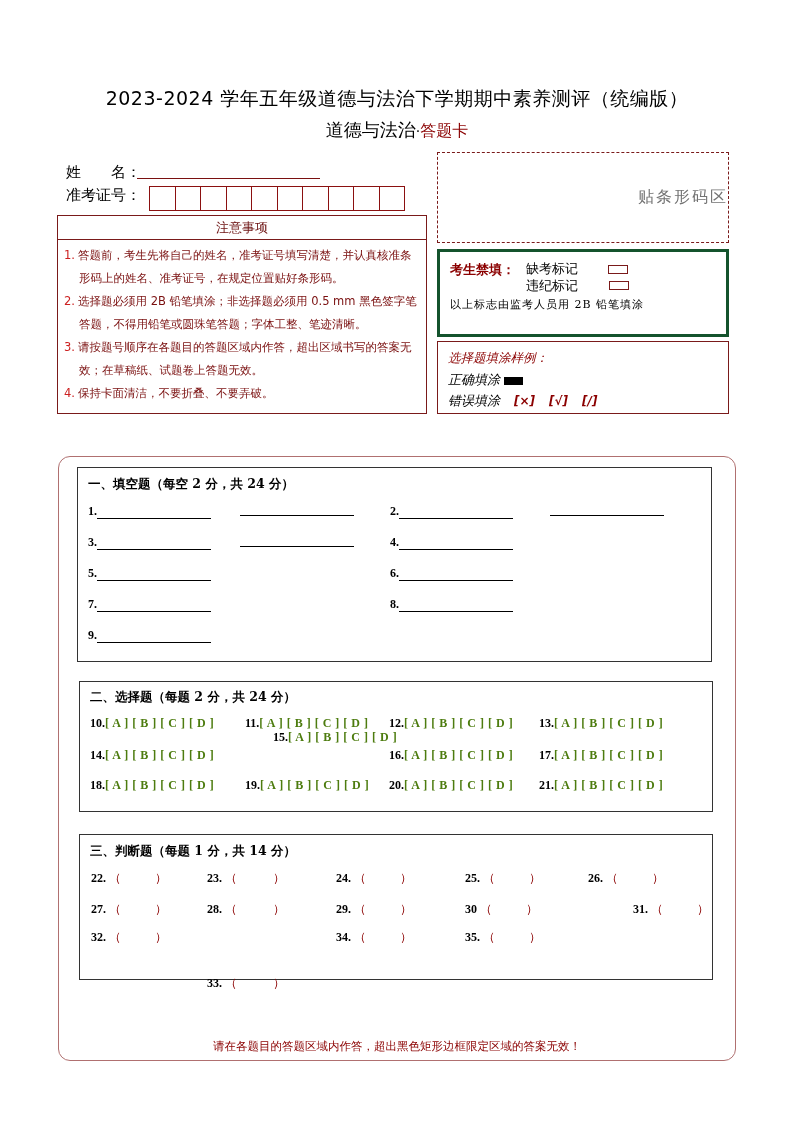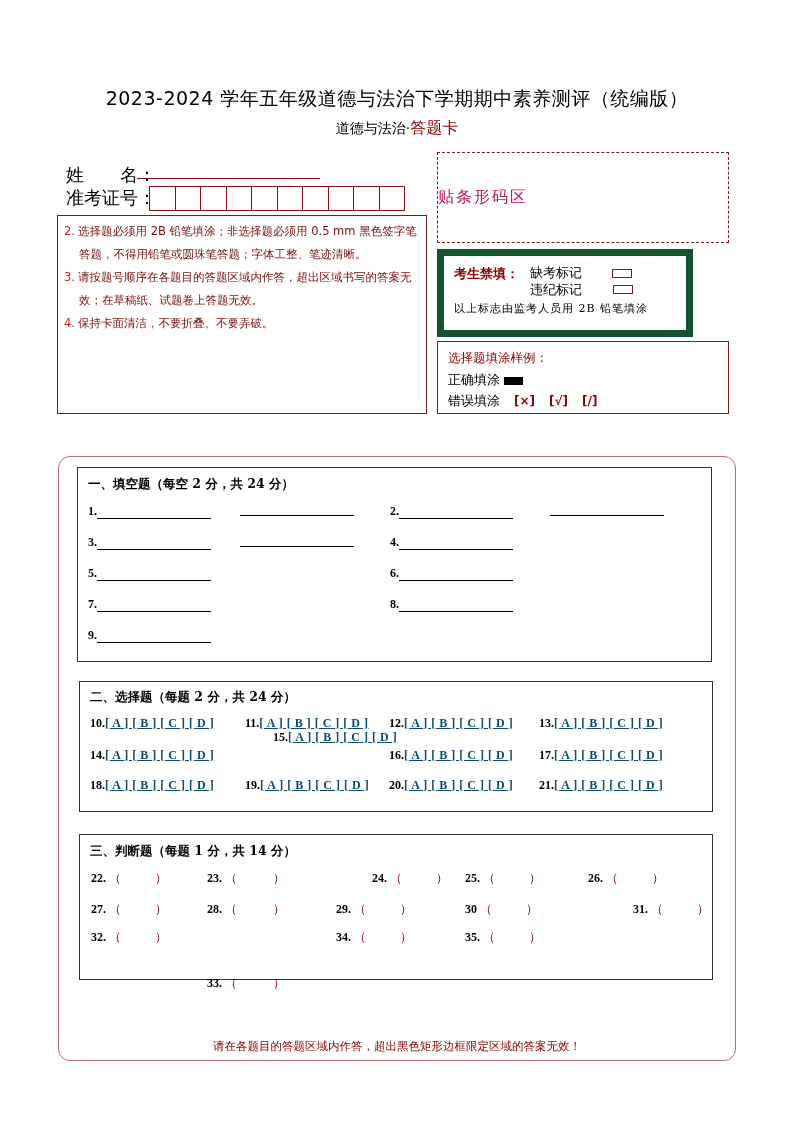--- a/index.html
+++ b/index.html
@@ -4,59 +4,59 @@
 <style>
   * { box-sizing: border-box; margin: 0; padding: 0; }
   body {
     width: 794px; height: 1123px; background: #ffffff; position: relative;
     font-family: "DejaVu Sans", "Liberation Sans", sans-serif; color: #000;
     overflow: hidden;
   }
   .abs { position: absolute; }
   .title1 { left: 0; top: 86px; width: 794px; text-align: center; font-size: 19px; letter-spacing: 0.5px; }
   .title2 { left: 0; top: 118px; width: 794px; text-align: center; }
-  .title2 .main { font-size: 14px; }
+  .title2 .main { font-size: 18px; }
   .title2 .dot { font-size: 14px; }
   .title2 .sub { font-size: 16px; color: #8b0000; }
 
-  .lbl { font-size: 18px; }
+  .lbl { font-size: 15px; }
   .name-line { left: 137px; top: 178px; width: 183px; border-bottom: 1px solid #7a1010; }
   .idboxes { left: 150px; top: 186px; display: flex; }
   .idbox { width: 26.5px; height: 25px; border: 1px solid #8b1010; margin-left: -1px; }
 
   .notice { left: 57px; top: 215px; width: 370px; height: 199px; border: 1px solid #7a1a1a; }
   .notice-head { height: 24px; border-bottom: 1px solid #7a1a1a; text-align: center; font-size: 13px; line-height: 24px; color: #6b0f0f; }
   .notice-body { padding: 4px 6px 0 6px; font-size: 11.5px; line-height: 23px; color: #7a0f0f; }
   .notice-body .item { padding-left: 15px; text-indent: -15px; }
   .notice-body .num { color: #cc2020; margin-right: 3px; }
 
-  .barcode { left: 437px; top: 152px; width: 292px; height: 91px; border: 1px dashed #7a1a1a; text-align: left; font-size: 16px; color: #be185d; line-height: 88px; letter-spacing: 2px; font-family: "DejaVu Serif", serif; }
-
-  .forbid { left: 437px; top: 249px; width: 256px; height: 88px; border: 7px solid #14532d; }
+  .barcode { left: 437px; top: 152px; width: 292px; height: 91px; border: 1px dashed #7a1a1a; text-align: right; font-size: 16px; color: #737373; line-height: 88px; letter-spacing: 2px; font-family: "DejaVu Serif", serif; }
+
+  .forbid { left: 437px; top: 249px; width: 292px; height: 88px; border: 3px solid #14532d; }
   .forbid .row { position: absolute; font-size: 13px; }
   .forbid .red { color: #8b0000; font-weight: bold; }
   .markbox { position: absolute; width: 20px; height: 9px; border: 1px solid #7a1a1a; }
   .forbid .note { position: absolute; left: 10px; top: 45px; font-size: 11px; letter-spacing: 1px; font-family: "DejaVu Serif", serif; }
 
-  .sample { left: 437px; top: 341px; width: 292px; height: 73px; border: 1px solid #7a1a1a; }
+  .sample { left: 437px; top: 341px; width: 292px; height: 73px; border: 1px solid #7a1a1a; font-style: italic; }
   .sample .head { position: absolute; left: 10px; top: 8px; font-size: 12.5px; color: #8b0000; }
   .sample .r1 { position: absolute; left: 10px; top: 29px; font-size: 13px; }
   .sample .r2 { position: absolute; left: 10px; top: 50px; font-size: 13px; }
   .fillblk { display: inline-block; width: 19px; height: 8px; background: #000; vertical-align: middle; margin-left: 4px; }
   .wrong { color: #8b0000; font-weight: bold; margin-left: 14px; font-size: 12px; }
 
   .outer { left: 58px; top: 456px; width: 678px; height: 605px; border: 1px solid #b07070; border-radius: 12px; }
 
   .sec { border: 1px solid #333; background: #fff; }
   .sec-title { position: absolute; left: 10px; font-size: 12.5px; font-weight: bold; font-family: "DejaVu Serif", serif; }
   .fill-item { position: absolute; font-size: 12px; font-weight: bold; font-family: "Liberation Serif", serif; display: flex; align-items: flex-end; }
   .fill-line { display: inline-block; width: 114px; border-bottom: 1px solid #000; height: 12px; }
 
   .choice { position: absolute; font-size: 12px; font-weight: bold; font-family: "Liberation Serif", serif; white-space: nowrap; }
-  .choice .opts { color: #0c4a6e; letter-spacing: 0.5px; text-decoration: underline; }
+  .choice .opts { color: #4d7c0f; letter-spacing: 0.5px; }
 
   .judge { position: absolute; font-size: 12px; font-weight: bold; font-family: "Liberation Serif", serif; white-space: nowrap; }
   .judge .par { color: #8b0000; font-weight: normal; }
 
   .footer { left: 0; top: 1039px; width: 736px; text-align: center; font-size: 11.5px; color: #8b0000; padding-left: 0; }
 </style>
 </head>
 <body>
 
 <div class="abs title1">2023-2024 学年五年级道德与法治下学期期中素养测评（统编版）</div>
@@ -74,21 +74,23 @@
   <div class="idbox"></div>
   <div class="idbox"></div>
   <div class="idbox"></div>
   <div class="idbox"></div>
   <div class="idbox"></div>
   <div class="idbox"></div>
   <div class="idbox"></div>
 </div>
 
 <div class="abs notice">
+  <div class="notice-head">注意事项</div>
   <div class="notice-body">
+    <div class="item"><span class="num">1.</span><span>答题前，考生先将自己的姓名，准考证号填写清楚，并认真核准条形码上的姓名、准考证号，在规定位置贴好条形码。</span></div>
     <div class="item"><span class="num">2.</span><span>选择题必须用 2B 铅笔填涂；非选择题必须用 0.5 mm 黑色签字笔答题，不得用铅笔或圆珠笔答题；字体工整、笔迹清晰。</span></div>
     <div class="item"><span class="num">3.</span><span>请按题号顺序在各题目的答题区域内作答，超出区域书写的答案无效；在草稿纸、试题卷上答题无效。</span></div>
     <div class="item"><span class="num">4.</span><span>保持卡面清洁，不要折叠、不要弄破。</span></div>
   </div>
 </div>
 
 <div class="abs barcode">贴条形码区</div>
 
 <div class="abs forbid">
   <div class="row" style="left:10px;top:9px;"><span class="red">考生禁填：</span></div>
@@ -173,21 +175,21 @@
   <div class="choice" style="left:165px;top:96px;"><span>19.</span><span class="opts">[ A ] [ B ] [ C ] [ D ]</span></div>
   <div class="choice" style="left:309px;top:96px;"><span>20.</span><span class="opts">[ A ] [ B ] [ C ] [ D ]</span></div>
   <div class="choice" style="left:459px;top:96px;"><span>21.</span><span class="opts">[ A ] [ B ] [ C ] [ D ]</span></div>
 </div>
 
 <div class="abs sec" style="left:79px;top:834px;width:634px;height:146px;">
   <div class="sec-title" style="top:8px;">三、判断题（每题 1 分，共 14 分）</div>
 
   <div class="judge" style="left:11px;top:35px;"><span>22.</span> <span class="par">（</span><span style="display:inline-block;width:34px"></span><span class="par">）</span></div>
   <div class="judge" style="left:127px;top:35px;"><span>23.</span> <span class="par">（</span><span style="display:inline-block;width:36px"></span><span class="par">）</span></div>
-  <div class="judge" style="left:256px;top:35px;margin-left:36px;"><span>24.</span> <span class="par">（</span><span style="display:inline-block;width:34px"></span><span class="par">）</span></div>
+  <div class="judge" style="left:256px;top:35px;"><span>24.</span> <span class="par">（</span><span style="display:inline-block;width:34px"></span><span class="par">）</span></div>
   <div class="judge" style="left:385px;top:35px;"><span>25.</span> <span class="par">（</span><span style="display:inline-block;width:34px"></span><span class="par">）</span></div>
   <div class="judge" style="left:508px;top:35px;"><span>26.</span> <span class="par">（</span><span style="display:inline-block;width:34px"></span><span class="par">）</span></div>
 
   <div class="judge" style="left:11px;top:66px;"><span>27.</span>  <span class="par">（</span><span style="display:inline-block;width:34px"></span><span class="par">）</span></div>
   <div class="judge" style="left:127px;top:66px;"><span>28.</span> <span class="par">（</span><span style="display:inline-block;width:36px"></span><span class="par">）</span></div>
   <div class="judge" style="left:256px;top:66px;"><span>29.</span> <span class="par">（</span><span style="display:inline-block;width:34px"></span><span class="par">）</span></div>
   <div class="judge" style="left:385px;top:66px;"><span>30</span> <span class="par">（</span><span style="display:inline-block;width:34px"></span><span class="par">）</span></div>
   <div class="judge" style="left:505px;top:66px;margin-left:48px;"><span>31.</span> <span class="par">（</span><span style="display:inline-block;width:34px"></span><span class="par">）</span></div>
 
   <div class="judge" style="left:11px;top:94px;"><span>32.</span>  <span class="par">（</span><span style="display:inline-block;width:34px"></span><span class="par">）</span></div>

